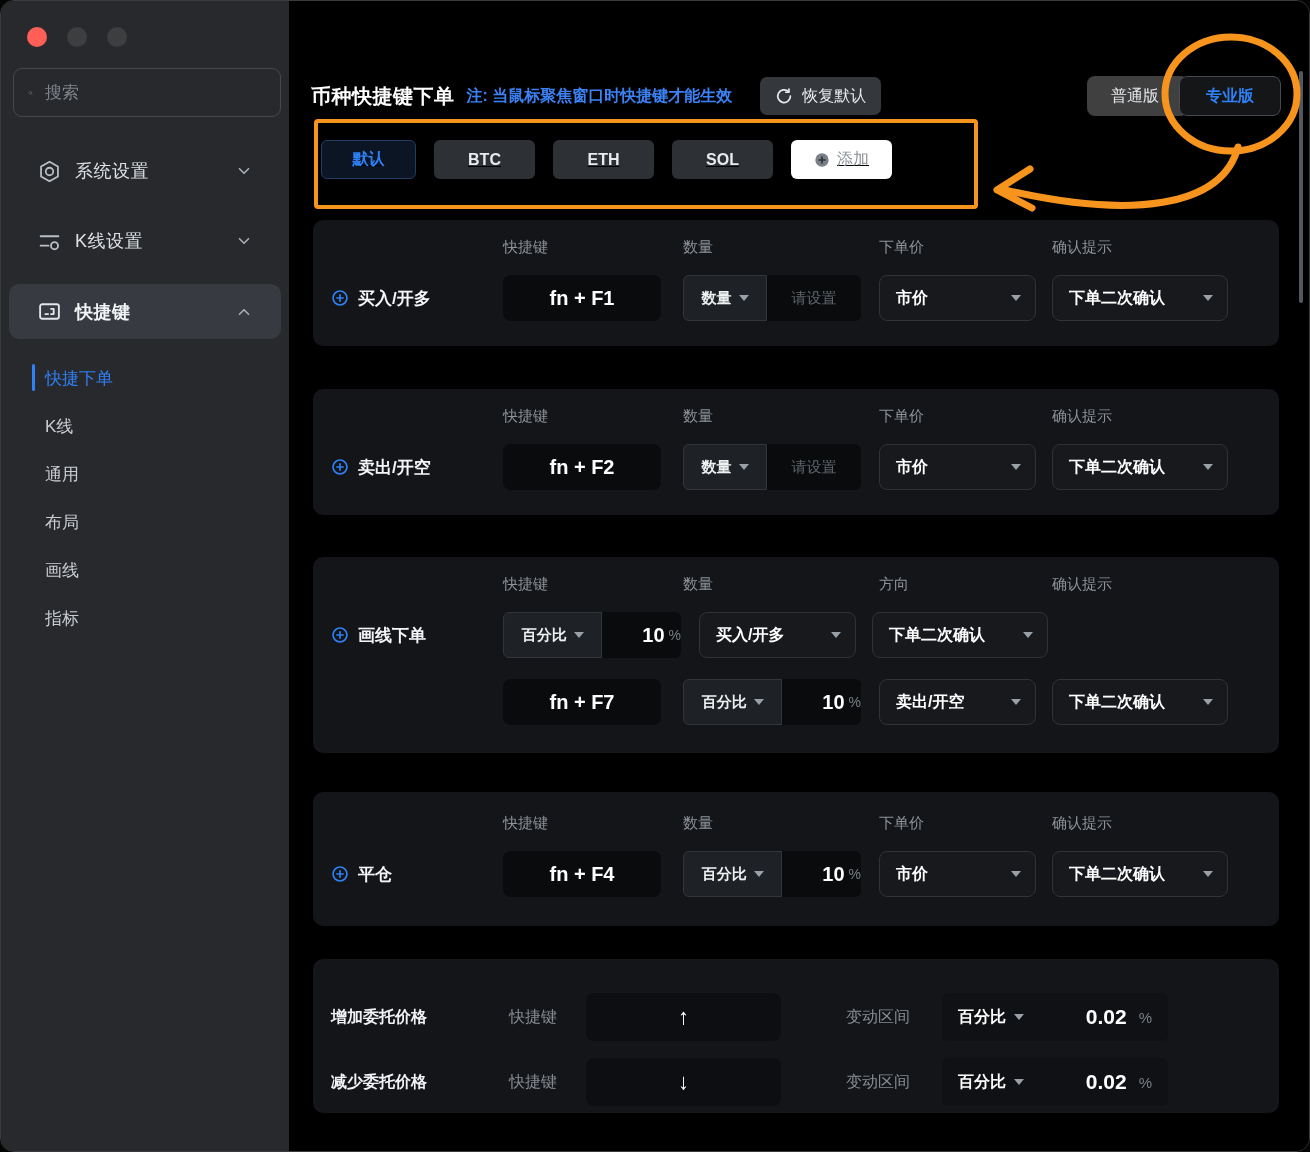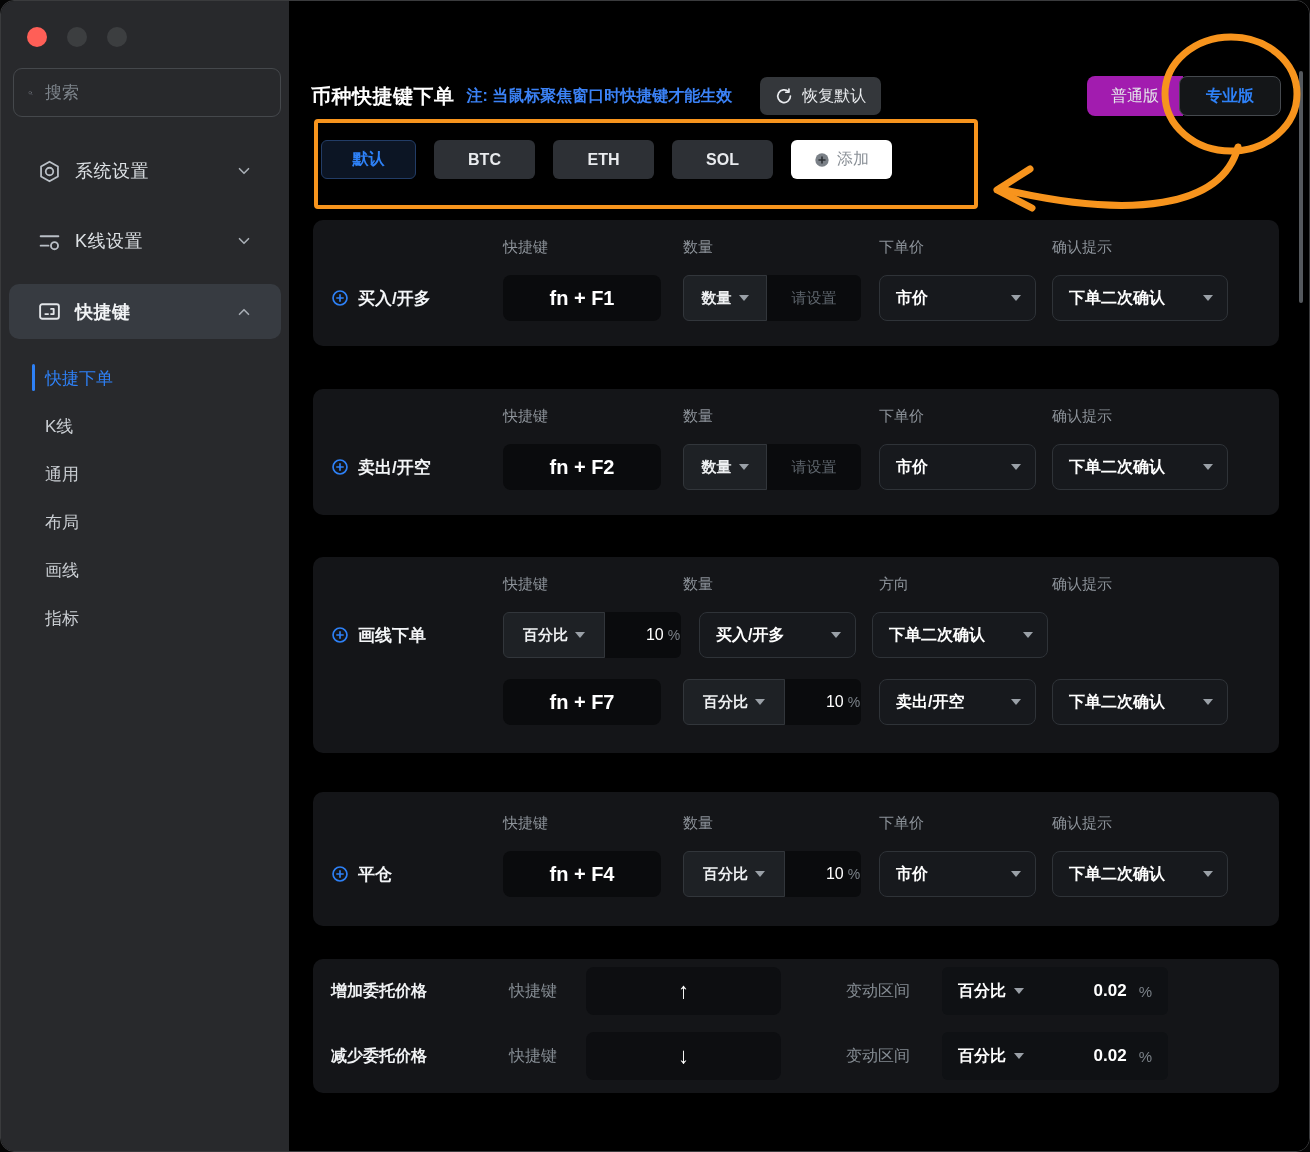--- a/index.html
+++ b/index.html
@@ -51,46 +51,46 @@
   .reset{
     margin-left:28px;height:38px;display:flex;align-items:center;gap:8px;
     background:#34373b;border:none;border-radius:7px;padding:0 15px;
     color:#e9ebee;font-size:16px;font-family:inherit;cursor:pointer;
   }
   .modes{margin-left:auto;display:flex;align-items:center;height:40px;}
   .mode{
     height:40px;border:none;font-family:inherit;font-size:16px;cursor:pointer;
     display:flex;align-items:center;justify-content:center;
   }
-  .mode.basic{width:96px;background:#a21caf;color:#e4e7ea;border-radius:8px 0 0 8px;}
+  .mode.basic{width:96px;background:#404040;color:#e4e7ea;border-radius:8px 0 0 8px;}
   .mode.pro{width:102px;background:#141618;color:#2e81f7;border:1px solid #45494e;
     border-radius:8px;margin-left:-4px;font-weight:bold;}
   
   .tabs-box{
     position:absolute;top:118px;left:25px;width:664px;height:90px;
-    border:4px solid #f7941d;border-radius:4px;padding:17px 0 0 3px;
+    border:4px solid #f7941d;border-radius:4px;padding:17px 0 0 3px;text-decoration:underline;
   }
   .tabs{display:flex;gap:18px;}
   .tab{
     height:39px;border:none;border-radius:6px;font-family:inherit;font-size:16px;
     font-weight:bold;display:flex;align-items:center;justify-content:center;cursor:pointer;
   }
   .tab.coin{width:101px;background:#2d3035;color:#e9ebee;}
   .tab.cur{width:95px;background:#0c1524;color:#2e81f7;border:1px solid #223c66;}
   .tab.add{width:101px;background:#ffffff;color:#8a9097;gap:7px;font-weight:normal;}
   
   .panel{
     position:absolute;left:24px;width:966px;background:#141518;border-radius:10px;
     padding-top:18px;overflow:hidden;
   }
   .p1{top:219px;height:126px;}
   .p2{top:388px;height:126px;}
   .p3{top:556px;height:196px;}
   .p4{top:791px;height:134px;padding-top:22px;}
-  .p5{top:958px;height:134px;padding-top:8px;}
+  .p5{top:958px;height:154px;padding-top:34px;}
   .cols{display:flex;margin-left:190px;margin-bottom:18px;}
   .colh{font-size:15px;color:#8d939a;}
   .c1{width:158px;margin-right:22px;}
   .c2{width:178px;margin-right:18px;}
   .c3{width:157px;margin-right:16px;}
   .c4{width:176px;}
   .frow{display:flex;align-items:center;margin-bottom:21px;}
   .label-cell{
     width:190px;padding-left:18px;display:flex;align-items:center;gap:9px;
     color:#f4f6f8;font-weight:bold;font-size:17px;
@@ -105,21 +105,21 @@
     width:84px;background:#1e2125;border:1px solid #32363b;border-radius:6px 0 0 6px;
     display:flex;align-items:center;justify-content:center;gap:7px;
     color:#eef0f2;font-weight:bold;font-size:15px;cursor:pointer;
   }
   .qty-sel.qm-wide{width:102px;}
   .qty-val{
     flex:1;background:#0a0b0d;border-radius:0 6px 6px 0;
     display:flex;align-items:center;justify-content:center;gap:4px;cursor:text;
   }
   .qty-val .ph{color:#5d646b;font-size:15px;}
-  .qty-val .val{color:#fff;font-weight:normal;font-size:16px;margin-left:40px;}
+  .qty-val .val{color:#fff;font-weight:bold;font-size:20px;margin-left:40px;}
   .qty-val .unit{color:#7a8087;font-size:14px;}
   .sel{
     height:46px;background:#17191d;border:1px solid #2f3338;border-radius:8px;
     display:flex;align-items:center;justify-content:space-between;
     padding:0 14px 0 16px;color:#fff;font-weight:bold;font-size:16px;cursor:pointer;
   }
   .sel.w3{width:157px;margin-right:16px;}
   .sel.w4{width:176px;}
   .caret{width:0;height:0;border-left:5px solid transparent;border-right:5px solid transparent;
     border-top:6px solid #9aa0a7;}
@@ -130,21 +130,21 @@
   .key-btn{
     width:195px;height:48px;background:#0d0e11;border-radius:8px;border:none;
     color:#fff;font-size:22px;display:flex;align-items:center;justify-content:center;cursor:pointer;
   }
   .adj-rlabel{margin-left:65px;width:82px;color:#868d94;font-size:16px;}
   .range-box{
     margin-left:14px;width:226px;height:48px;background:#0f1114;border-radius:6px;
     display:flex;align-items:center;padding:0 16px;
   }
   .range-box .mode-txt{color:#fff;font-weight:bold;font-size:16px;margin-right:8px;}
-  .range-box .val{margin-left:auto;color:#fff;font-weight:bold;font-size:17px;}
+  .range-box .val{margin-left:auto;color:#fff;font-weight:bold;font-size:21px;}
   .range-box .unit{margin-left:12px;color:#7a8087;font-size:15px;}
   
   .annot{position:absolute;top:0;left:0;pointer-events:none;z-index:9;}
   .sbar{position:absolute;right:6px;top:70px;width:4px;height:232px;background:#54585d;border-radius:2px;z-index:8;}
 </style>
 </head>
 <body>
 
 <div class="app">
 

